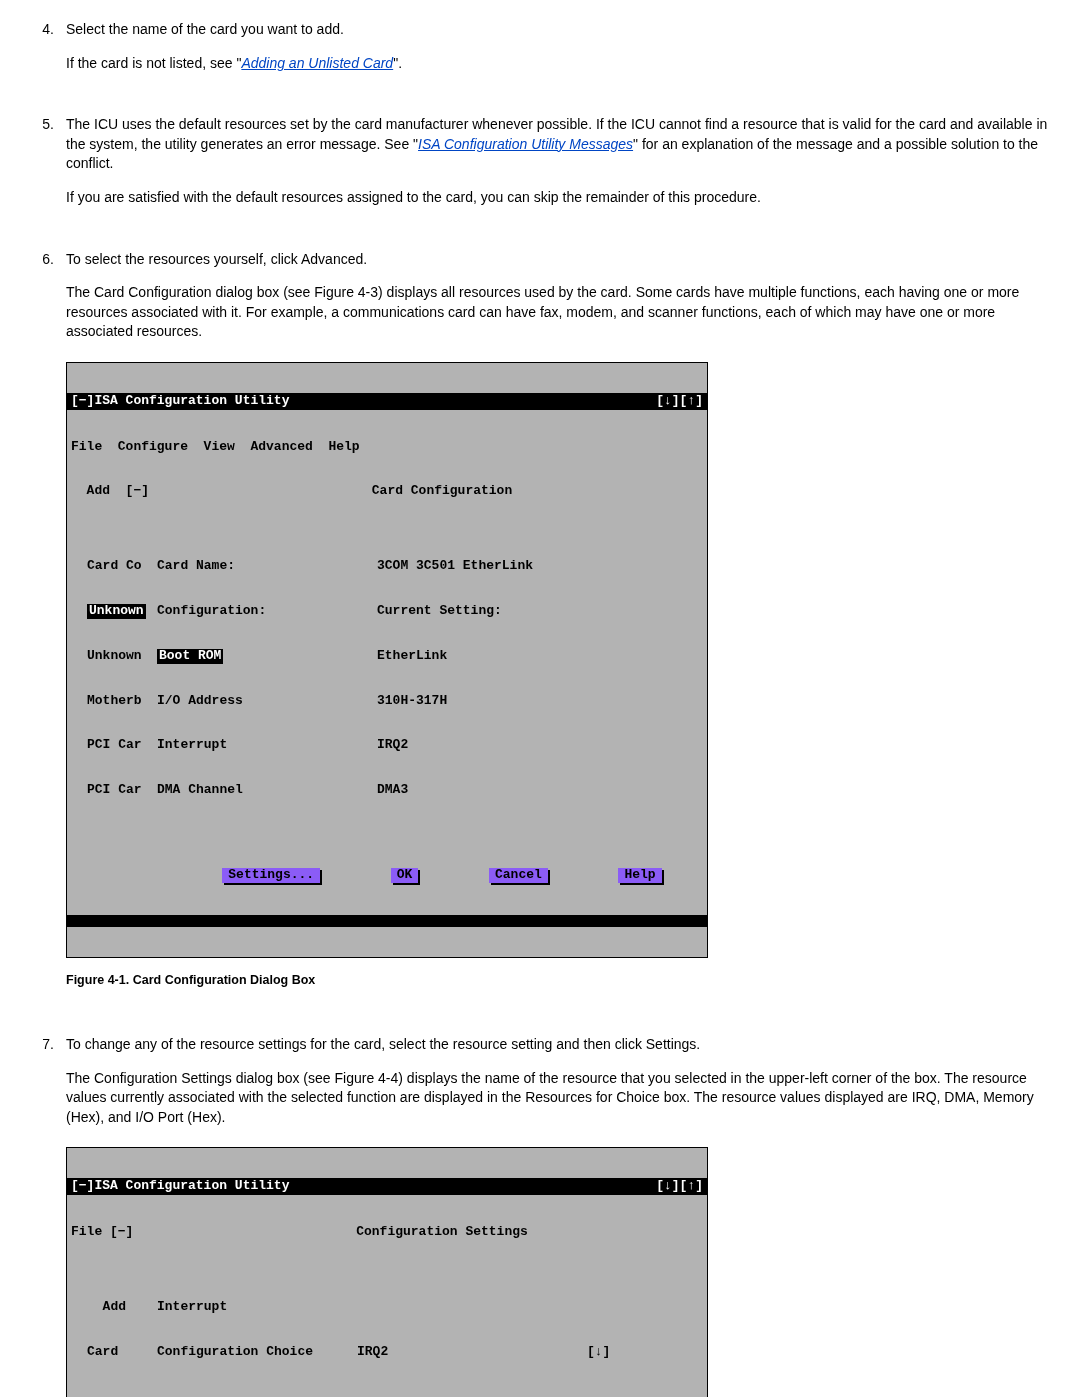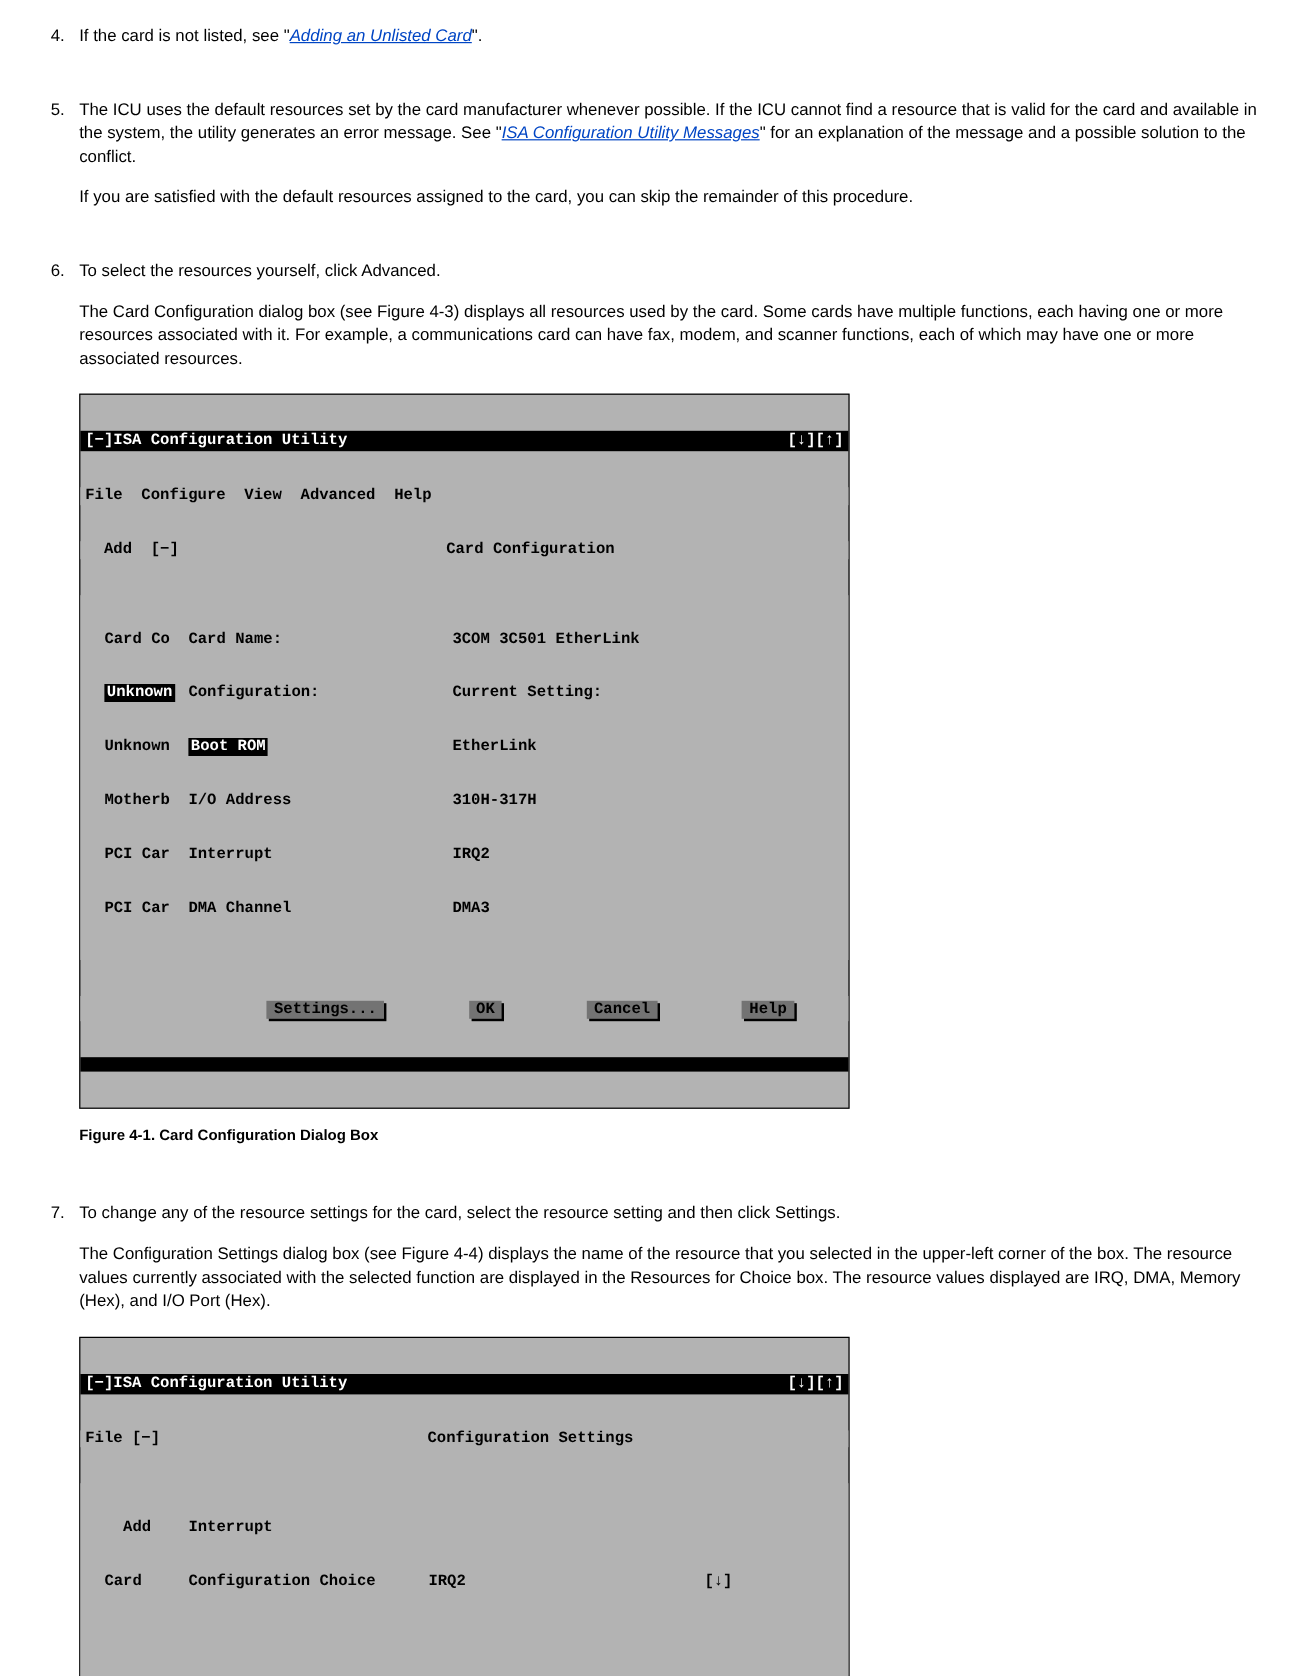--- a/index.html
+++ b/index.html
@@ -93,38 +93,39 @@
   padding: 0 2px;
 }
 .btn-row {
   background: #b3b3b3;
   display: flex;
   justify-content: space-around;
   padding: 4px 10px 2px 120px;
 }
 .btn {
   display: inline-block;
-  background: #737373;
+  background: #8b5cf6;
   color: #000;
   padding: 0 6px;
   box-shadow: 2px 2px 0 #000;
 }
 .black-strip {
   background: #000;
   height: 12px;
 }
 </style>
 </head>
 <body>
 
 <ol>
 
   <li>
     <div class="num">4.</div>
     <div class="content">
+      <p>Select the name of the card you want to add.</p>
       <p>
         <span>If the card is not listed, see "</span><a href="#">Adding an Unlisted Card</a><span>".</span>
       </p>
     </div>
   </li>
 
   <li>
     <div class="num">5.</div>
     <div class="content">
       <p>

